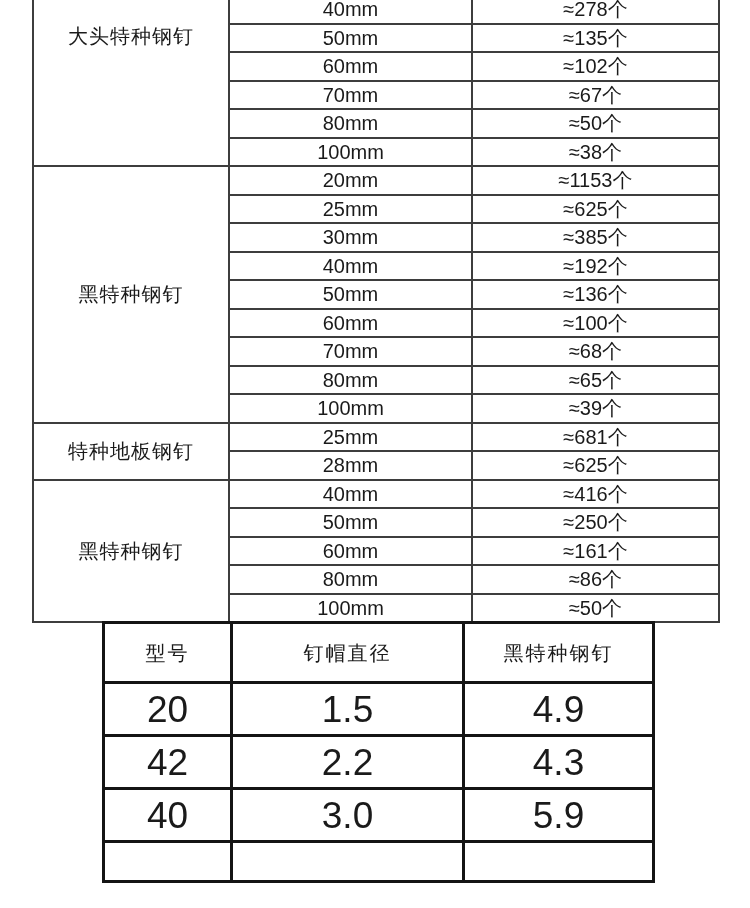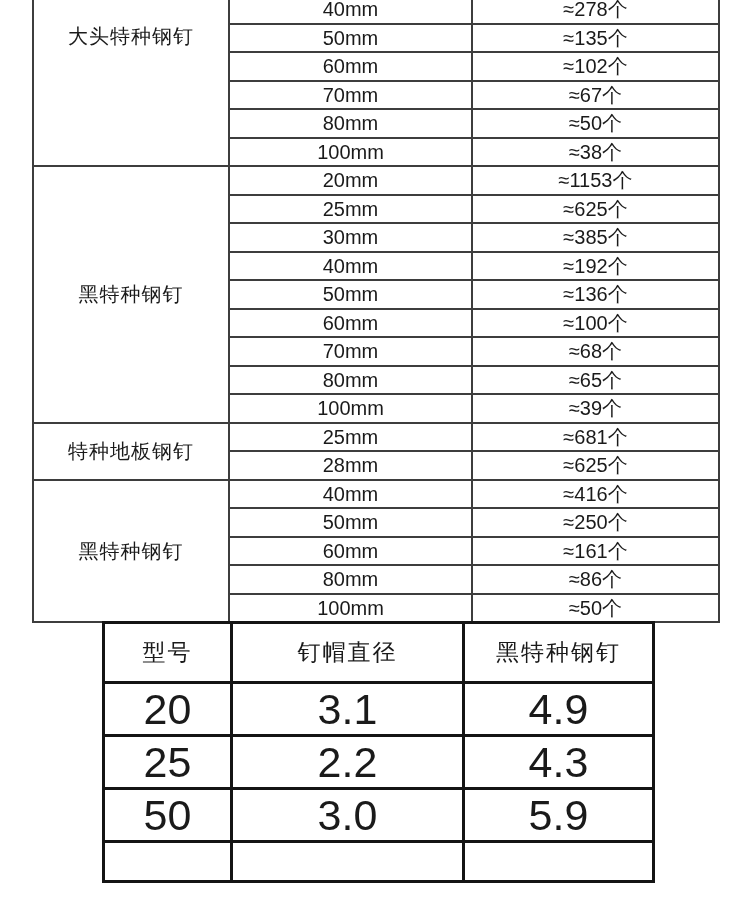--- a/index.html
+++ b/index.html
@@ -61,22 +61,22 @@
     text-align: center;
     vertical-align: middle;
     line-height: 1;
     white-space: nowrap;
     overflow: hidden;
     font-weight: normal;
   }
   table.spec tr.hdr { height: 60px; }
   table.spec tr.data { height: 53px; }
   table.spec tr.partial { height: 40px; }
-  table.spec th { font-size: 23px; letter-spacing: 2px; }
-  table.spec td { font-size: 43px; }
+  table.spec th { font-size: 20px; letter-spacing: 2px; }
+  table.spec td { font-size: 37px; }
 </style>
 </head>
 <body>
 
 <div id="canvas">
 
   <table class="qty">
     <colgroup>
       <col style="width:196px">
       <col style="width:243px">
@@ -189,30 +189,30 @@
       <col style="width:190px">
     </colgroup>
     <tbody>
       <tr class="hdr">
         <th>型号</th>
         <th>钉帽直径</th>
         <th>黑特种钢钉</th>
       </tr>
       <tr class="data">
         <td>20</td>
-        <td>3.1</td>
+        <td>1.5</td>
         <td>4.9</td>
       </tr>
       <tr class="data">
-        <td>25</td>
+        <td>42</td>
         <td>2.2</td>
         <td>4.3</td>
       </tr>
       <tr class="data">
-        <td>50</td>
+        <td>40</td>
         <td>3.0</td>
         <td>5.9</td>
       </tr>
       <tr class="partial">
         <td></td>
         <td></td>
         <td></td>
       </tr>
     </tbody>
   </table>

